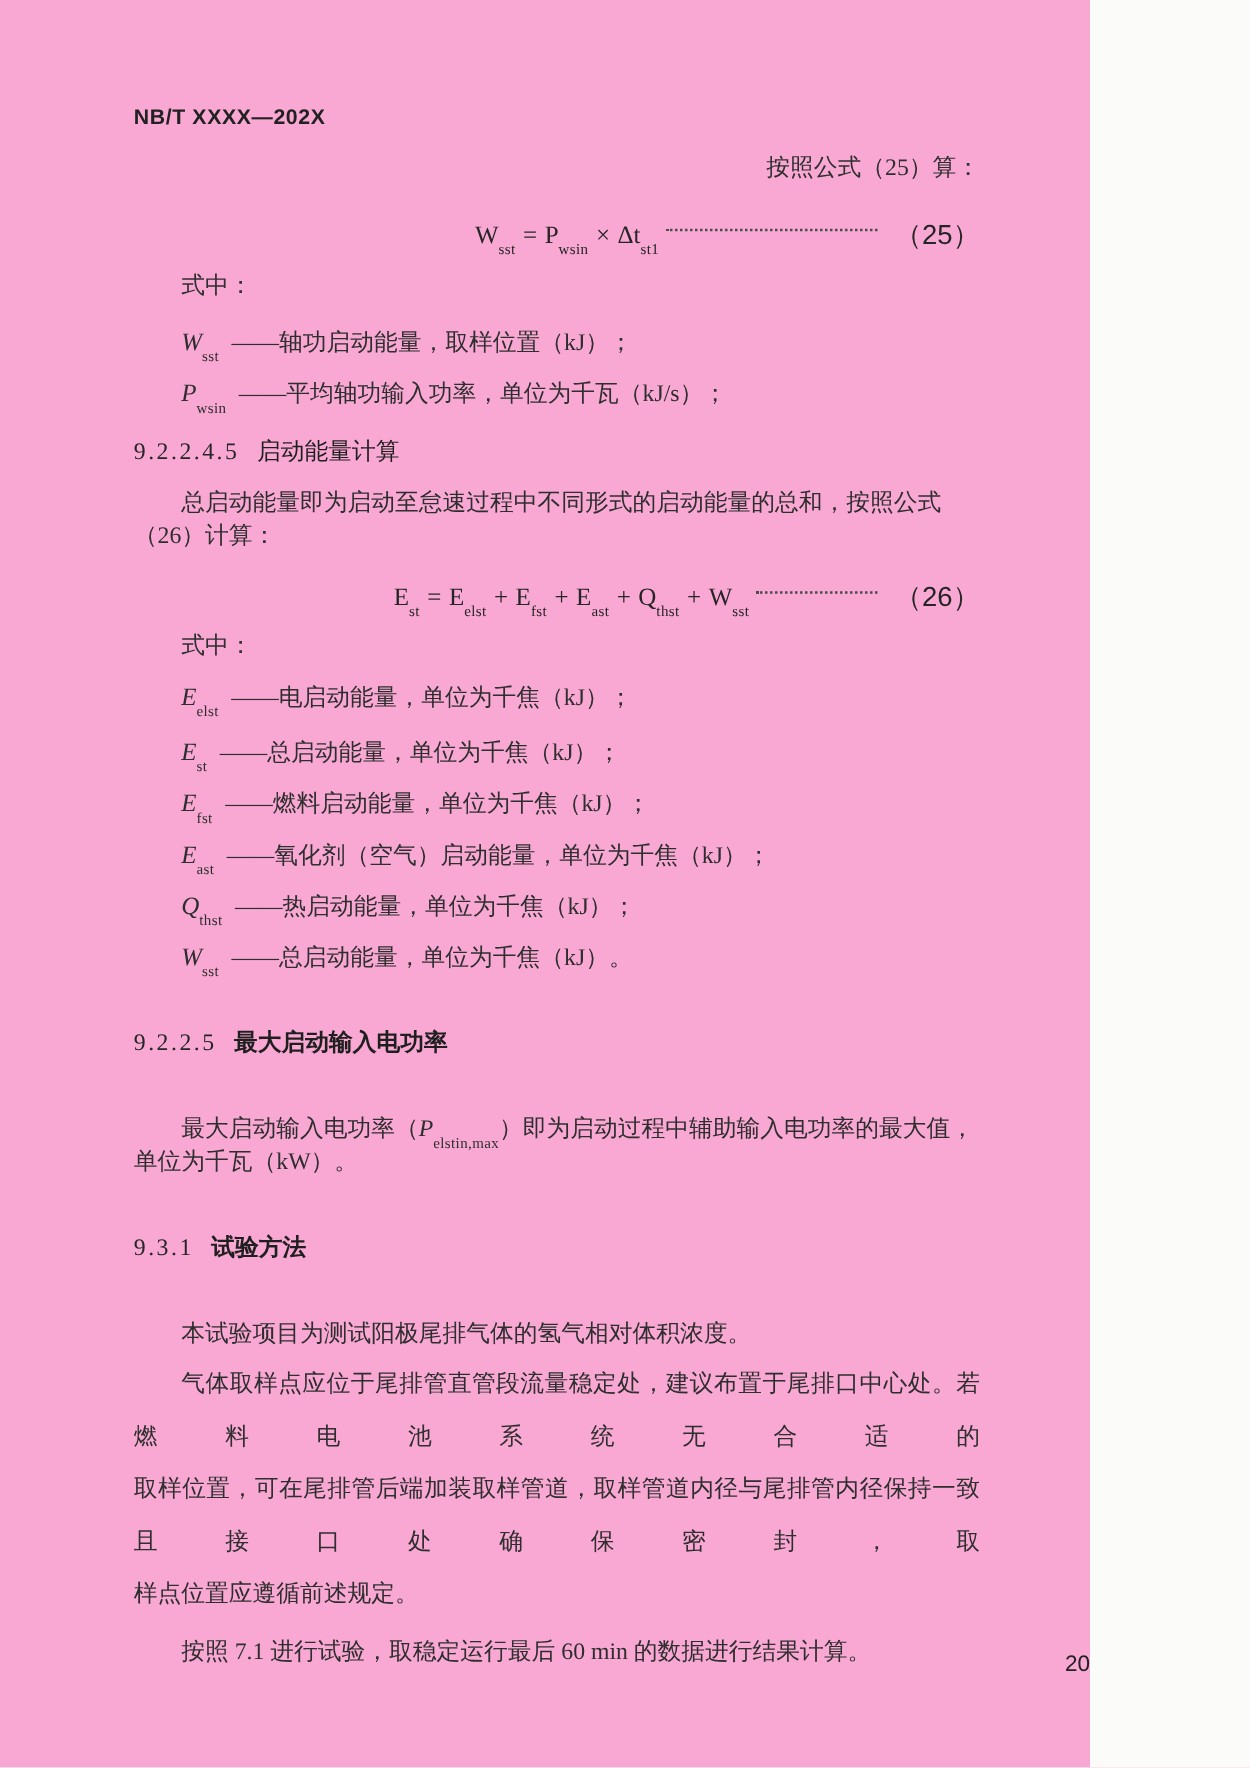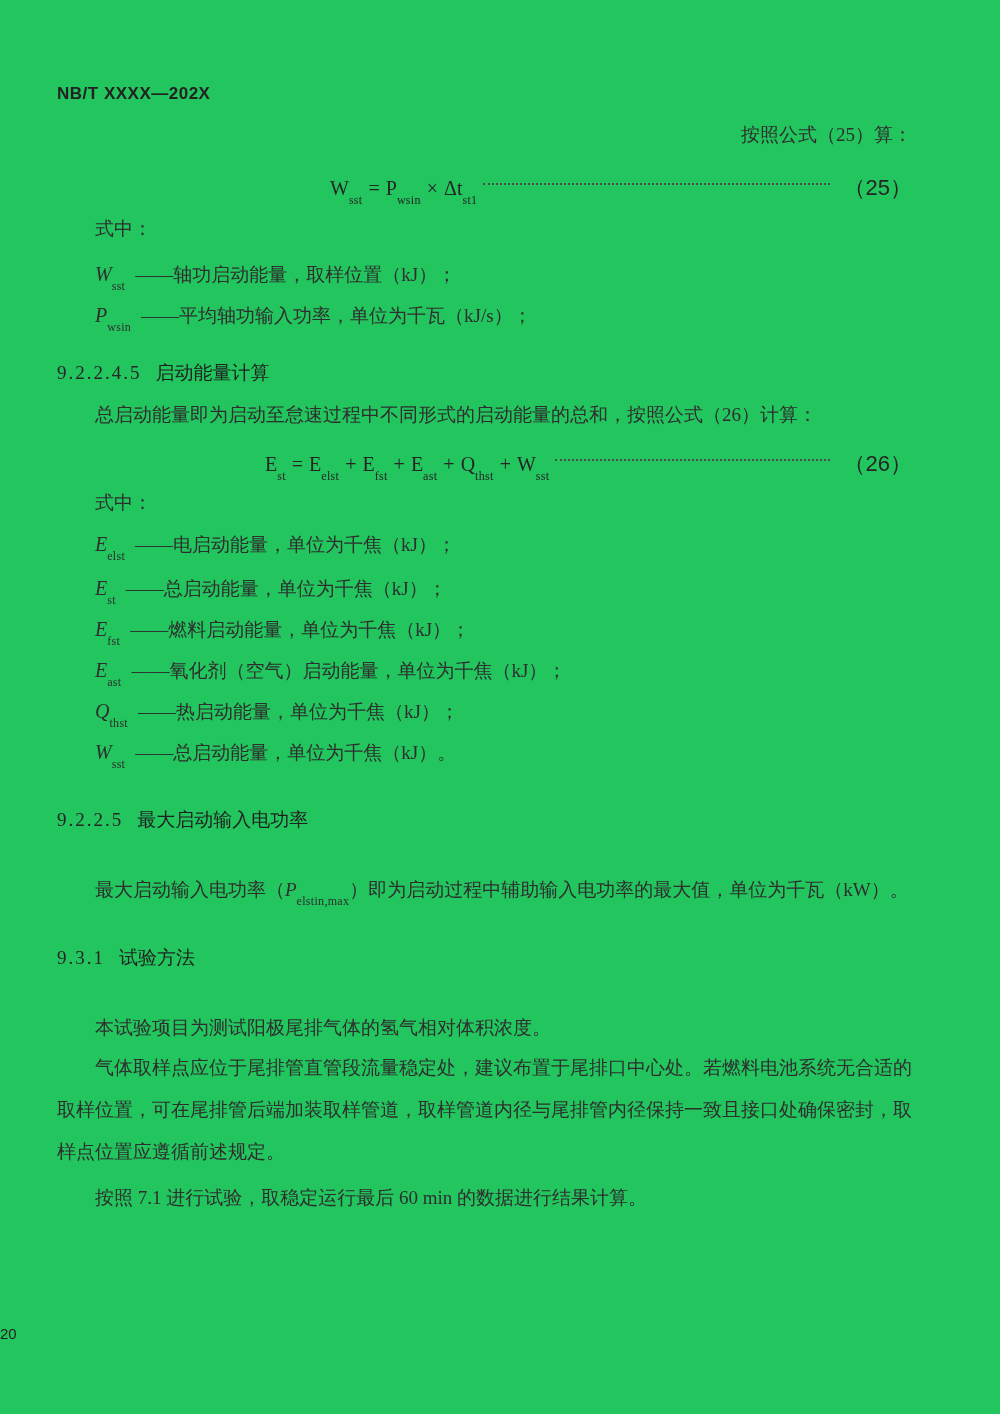--- a/index.html
+++ b/index.html
@@ -1,24 +1,24 @@
 <!DOCTYPE html>
 <html><head>
 <meta charset="utf-8">
 <style>
   html,body{margin:0;padding:0;background:#fbfbf9;}
   .page{
     position:relative;
-    width:1000px;height:1414px;
-    background:#22c55e;
+    width:872px;height:1414px;
+    background:#f9a8d4;
     color:#2e2e2e;
     font-family:"Liberation Serif","DejaVu Serif",serif;
     font-size:19px;
     box-sizing:border-box;
-    padding:84px 88px 0 57px;
+    padding:84px 88px 0 107px;
     overflow:hidden;
   }
   .doc-header{
     font-family:"Liberation Sans","DejaVu Sans",sans-serif;
     font-weight:600;font-size:17px;letter-spacing:.5px;color:#222;
   }
   .para{line-height:26px;}
   .indent{text-indent:2em;}
   .intro{margin-top:18px;text-align:right;}
   
@@ -28,32 +28,32 @@
   sub.fs{font-size:12px;line-height:0;position:relative;top:4px;letter-spacing:.3px;}
   .dots{flex:1;border-bottom:2px dotted #4c4c4c;height:0;margin:0 14px 0 6px;transform:translateY(-4px);}
   .fnum{font-family:"Liberation Sans","DejaVu Sans",sans-serif;font-size:22px;white-space:nowrap;color:#252525;}
   .where{margin-top:14px;padding-left:38px;}
   
   .def{display:flex;align-items:baseline;margin-top:16px;padding-left:38px;line-height:24px;}
   .def .sym{font-style:italic;font-size:20px;white-space:nowrap;}
   .def .sym sub.fs{font-style:normal;}
   .def .desc{margin-left:10px;}
   
-  .heading{margin-top:32px;display:flex;align-items:baseline;}
+  .heading{margin-top:20px;display:flex;align-items:baseline;}
   .heading .hnum{letter-spacing:2px;margin-right:14px;font-size:19px;color:#262626;}
   .heading .htitle{font-family:"Liberation Sans","DejaVu Sans",sans-serif;font-size:19px;color:#1f1f1f;}
   .heading.light .htitle{font-weight:500;}
-  .heading.bold .htitle{font-weight:400;}
+  .heading.bold .htitle{font-weight:700;}
   .gap-lg{margin-top:42px;}
   .inline-sym{font-style:italic;}
   .jline{line-height:42px;text-align:justify;}
   .jline.full{text-align-last:justify;}
   .pnum{
-    position:absolute;left:0;right:0;bottom:72px;text-align:left;
-    font-family:"Liberation Sans","DejaVu Sans",sans-serif;font-size:15px;color:#222;
+    position:absolute;left:0;right:0;bottom:72px;text-align:right;
+    font-family:"Liberation Sans","DejaVu Sans",sans-serif;font-size:18px;color:#222;
   }
 </style>
 </head>
 <body>
 
 <div class="page">
 
   <div class="doc-header">NB/T XXXX—202X</div>
 
   <div class="para intro">按照公式（25）算：</div>

